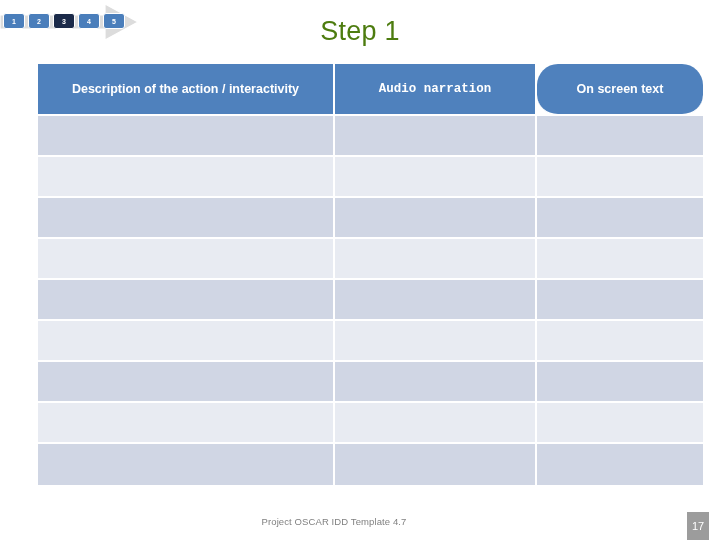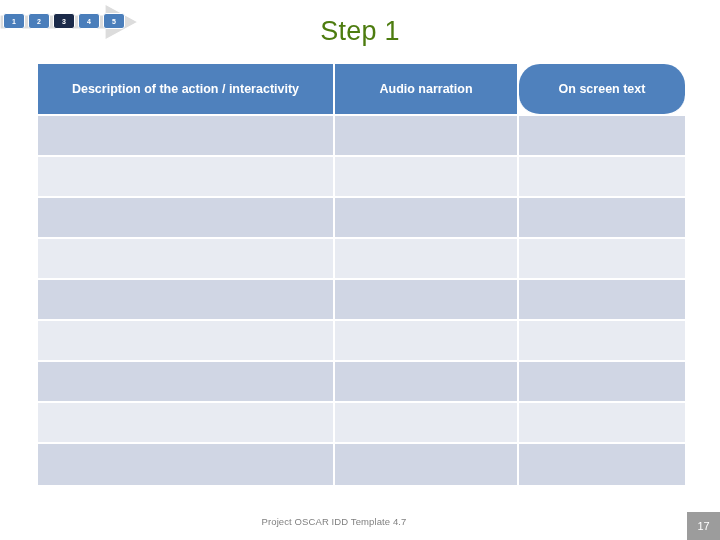--- a/index.html
+++ b/index.html
@@ -121,21 +121,21 @@
     width: 668px;
     text-align: center;
     font-size: 9.5px;
     color: #808080;
     letter-spacing: 0.1px;
   }
   #page-number-box {
     position: absolute;
     left: 687px;
     top: 512px;
-    width: 33px;
+    width: 22px;
     height: 28px;
     background: #9C9C9C;
     color: #ffffff;
     font-size: 11px;
     display: flex;
     align-items: center;
     justify-content: center;
   }
 </style>
 </head>
@@ -163,21 +163,21 @@
     </div>
   </div>
 </div>
 
 <div id="page-title">Step 1</div>
 
 <table id="content-table">
   <thead>
     <tr>
       <th style="width:297px;">Description of the action / interactivity</th>
-      <th style="width:184px;">Audio narration</th>
+      <th style="width:202px;font-family:Liberation Mono, monospace;">Audio narration</th>
       <th style="width:166px;">On screen text</th>
     </tr>
   </thead>
   <tbody>
     <tr class="band-dark">
       <td></td>
       <td></td>
       <td></td>
     </tr>
     <tr class="band-light">

